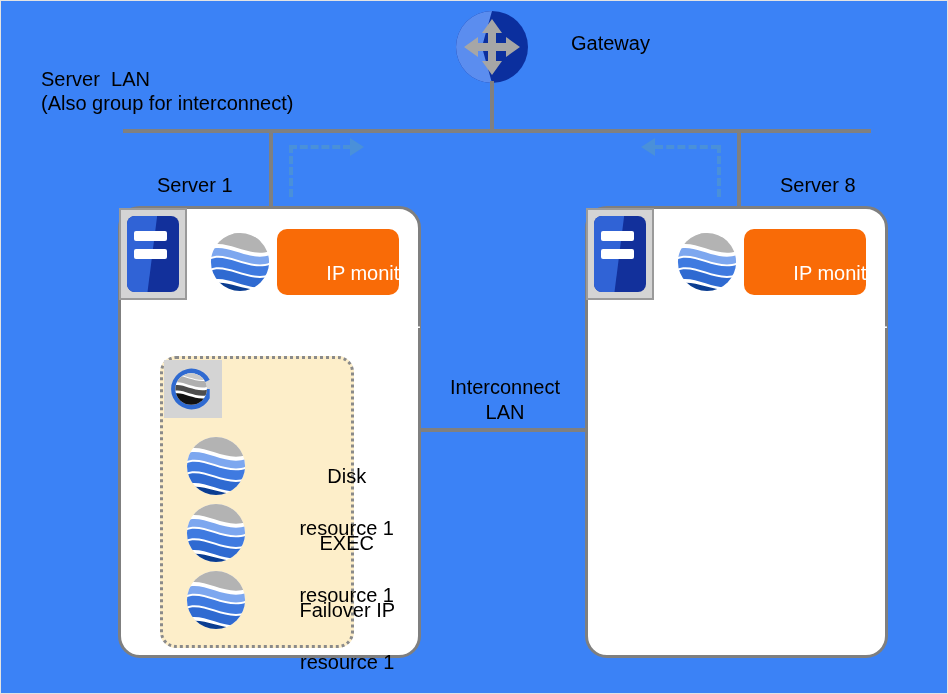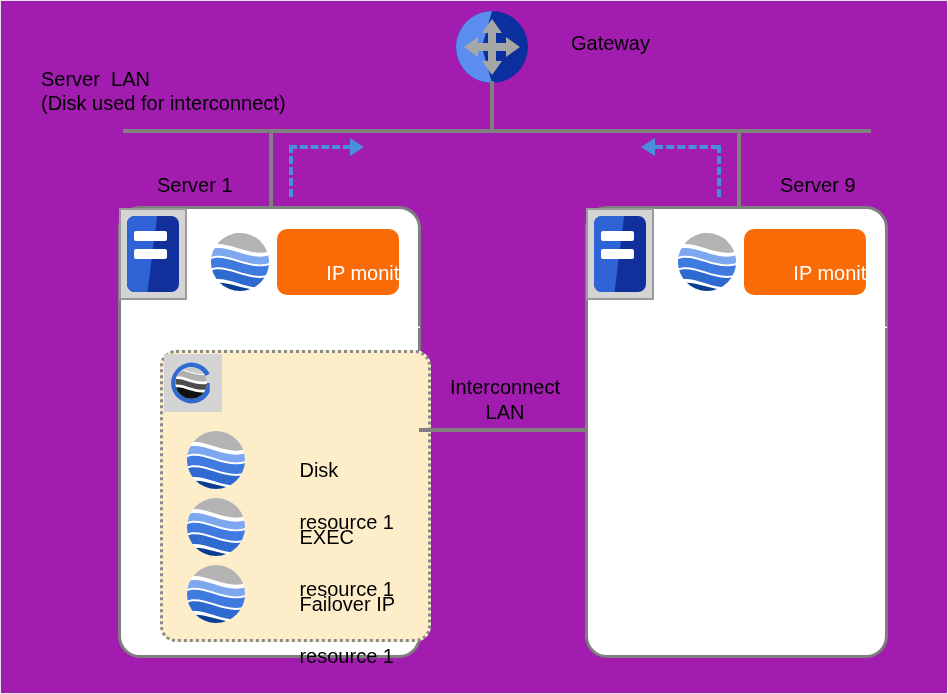--- a/index.html
+++ b/index.html
@@ -7,21 +7,21 @@
     padding: 0;
     background: #ffffff;
   }
   body {
     font-family: "Liberation Sans", sans-serif;
   }
   #canvas {
     position: relative;
     width: 948px;
     height: 694px;
-    background: #a21caf;
+    background: #3b82f6;
     border: 1px solid #e3e3e3;
     box-sizing: border-box;
     overflow: hidden;
   }
   .label {
     position: absolute;
     font-size: 20px;
     color: #000000;
     white-space: pre;
     line-height: 1.25;
@@ -175,38 +175,38 @@
 
       <polygon points="8,36 22,26 22,32 40,32 40,40 22,40 22,46" fill="#a6a6a6"></polygon>
     </svg>
   </div>
 
   <div class="vline" style="left:489px; top:80px; height:50px;"></div>
 
   <div class="label" style="left:570px; top:30px;">Gateway</div>
 
   <div class="label" style="left:40px; top:66px;">Server  LAN</div>
-  <div class="label" style="left:40px; top:90px;">(Disk used for interconnect)</div>
+  <div class="label" style="left:40px; top:90px;">(Also group for interconnect)</div>
 
   <div class="hline" style="left:122px; top:128px; width:748px;"></div>
 
   <div class="vline" style="left:268px; top:128px; height:80px;"></div>
 
   <div class="vline" style="left:736px; top:128px; height:80px;"></div>
 
   <div class="dash-v" style="left:288px; top:144px; height:52px;"></div>
   <div class="dash-h" style="left:288px; top:144px; width:62px;"></div>
   <div class="arrowhead arrow-right" style="left:349px; top:137px;"></div>
 
   <div class="dash-v" style="left:716px; top:144px; height:52px;"></div>
   <div class="dash-h" style="left:654px; top:144px; width:64px;"></div>
   <div class="arrowhead arrow-left" style="left:640px; top:137px;"></div>
 
   <div class="label" style="left:156px; top:172px;">Server 1</div>
-  <div class="label" style="left:779px; top:172px;">Server 9</div>
+  <div class="label" style="left:779px; top:172px;">Server 8</div>
 
   <div class="server-box" style="left:117px; top:205px; width:303px; height:452px;">
 
     <div class="srv-icon" style="left:-2px; top:-1px;">
       <div class="srv-icon-inner">
         <div class="srv-bar b1"></div>
         <div class="srv-bar b2"></div>
       </div>
     </div>
 
@@ -228,21 +228,21 @@
         </g>
       </svg>
     </div>
 
     <div class="orange-pill" style="left:156px; top:20px; width:122px; height:66px;">
       <span>IP monitor</span><br>
       <span>resource 1</span>
     </div>
 
 
-    <div class="group-box" style="left:39px; top:141px; width:271px; height:292px;">
+    <div class="group-box" style="left:39px; top:147px; width:194px; height:292px;text-align:center;">
 
       <div class="group-icon" style="left:1px; top:1px;">
         <svg viewBox="0 0 56 56">
           <defs>
               <clipPath id="gclip">
                 <circle cx="26" cy="28" r="17"></circle>
               </clipPath>
             </defs>
           <path d="M46,18 A22,22 0 1 0 46,38 L46,28 L30,28 L30,34 L38,34 A15,15 0 1 1 38,22 Z" fill="#2f6ad1"></path>
           <g clip-path="url(#gclip)">

